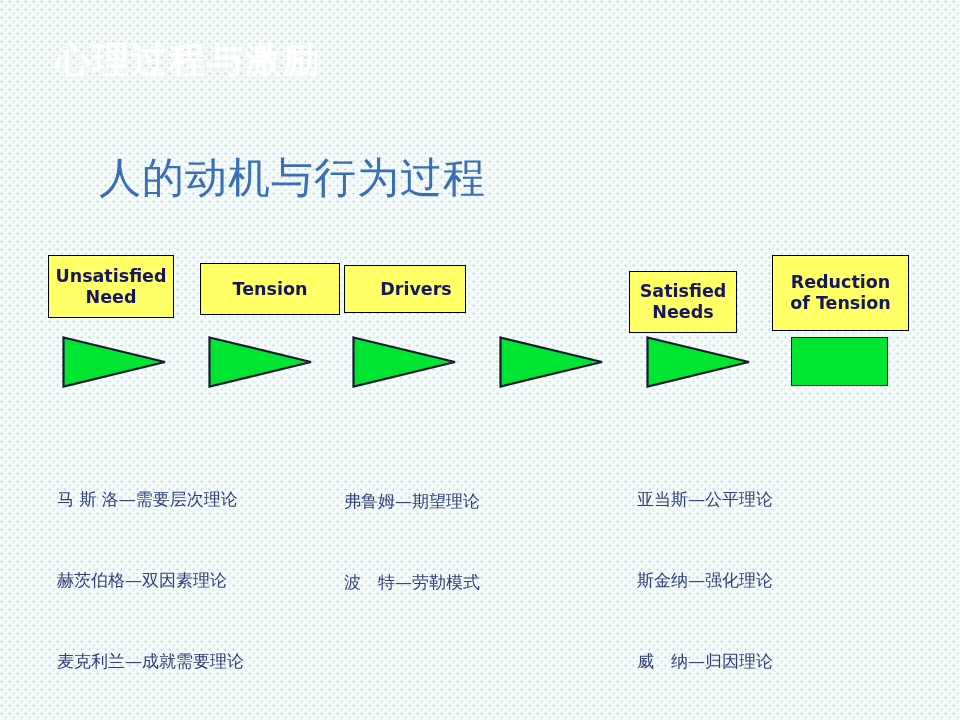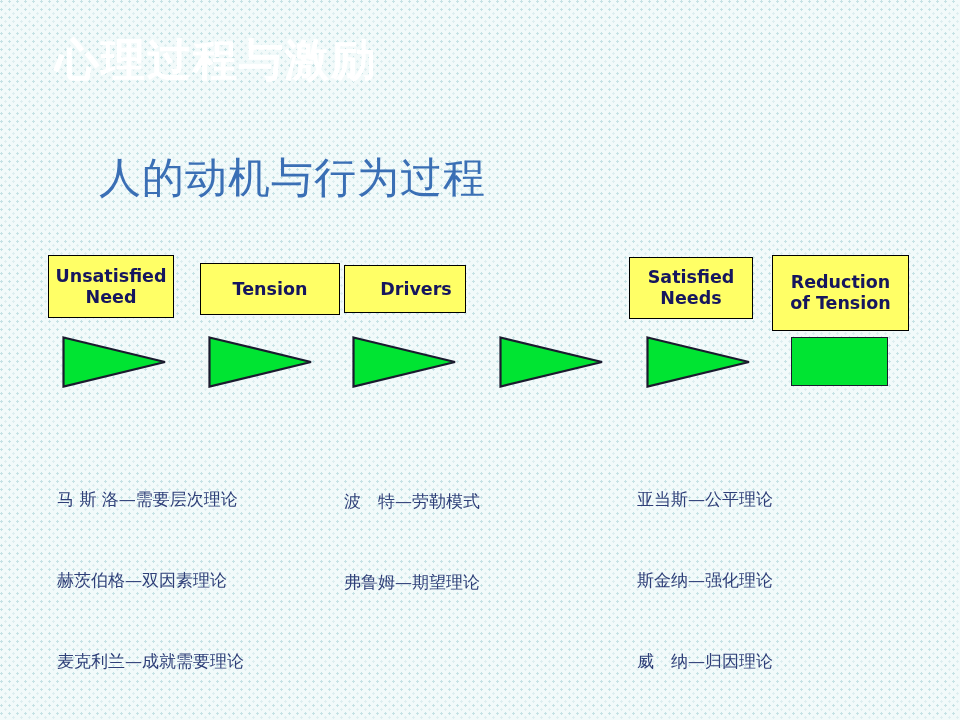--- a/index.html
+++ b/index.html
@@ -24,21 +24,21 @@
     background-size: 8px 8px, 8px 8px;
     background-position: 0 0, 4px 4px;
   }
 
   
   #header-title {
     position: absolute;
     left: 55px;
     top: 38px;
     font-family: "DejaVu Sans", "Liberation Sans", sans-serif;
-    font-size: 44px;
+    font-size: 36px;
     font-weight: bold;
     letter-spacing: 2px;
     color: #ffffff;
     white-space: nowrap;
     line-height: 44px;
     text-shadow: 0 0 1px rgba(255,255,255,0.9);
   }
 
   
   #main-title {
@@ -106,21 +106,21 @@
   <div id="main-title">人的动机与行为过程</div>
 
   <div class="flow-box" style="left:48px;  top:255px; width:126px; height:63px;">Unsatisfied
 Need</div>
 
   <div class="flow-box" style="left:200px; top:263px; width:140px; height:52px;">Tension</div>
 
   <div class="flow-box" style="left:344px; top:265px; width:122px; height:48px;padding-left:22px;">Drivers</div>
 
 
-  <div class="flow-box" style="left:629px; top:257px; width:124px; height:62px;">Satisfied
+  <div class="flow-box" style="left:629px; top:271px; width:108px; height:62px;">Satisfied
 Needs</div>
 
   <div class="flow-box" style="left:772px; top:255px; width:137px; height:76px;">Reduction
 of Tension</div>
 
   <div class="arrow" style="left:62px; top:336px;">
     <svg width="104" height="52" viewBox="0 0 104 52">
       <polygon points="1.5,1.5 103,26 1.5,50.5" fill="#00e432" stroke="#1a1a2e" stroke-width="2.2"></polygon>
     </svg>
   </div>
@@ -151,22 +151,22 @@
 
   <div class="green-rect" style="left:791px; top:337px; width:97px; height:49px;"></div>
 
   <div class="theory-col" style="left:57px; top:432px;">
     <div class="theory-line">马 斯 洛—需要层次理论</div>
     <div class="theory-line">赫茨伯格—双因素理论</div>
     <div class="theory-line">麦克利兰—成就需要理论</div>
   </div>
 
   <div class="theory-col" style="left:344px; top:434px;">
+    <div class="theory-line">弗鲁姆—期望理论</div>
     <div class="theory-line">波　特—劳勒模式</div>
-    <div class="theory-line">弗鲁姆—期望理论</div>
   </div>
 
   <div class="theory-col" style="left:637px; top:432px;">
     <div class="theory-line">亚当斯—公平理论</div>
     <div class="theory-line">斯金纳—强化理论</div>
     <div class="theory-line">威　纳—归因理论</div>
   </div>
 
 </div>
 

